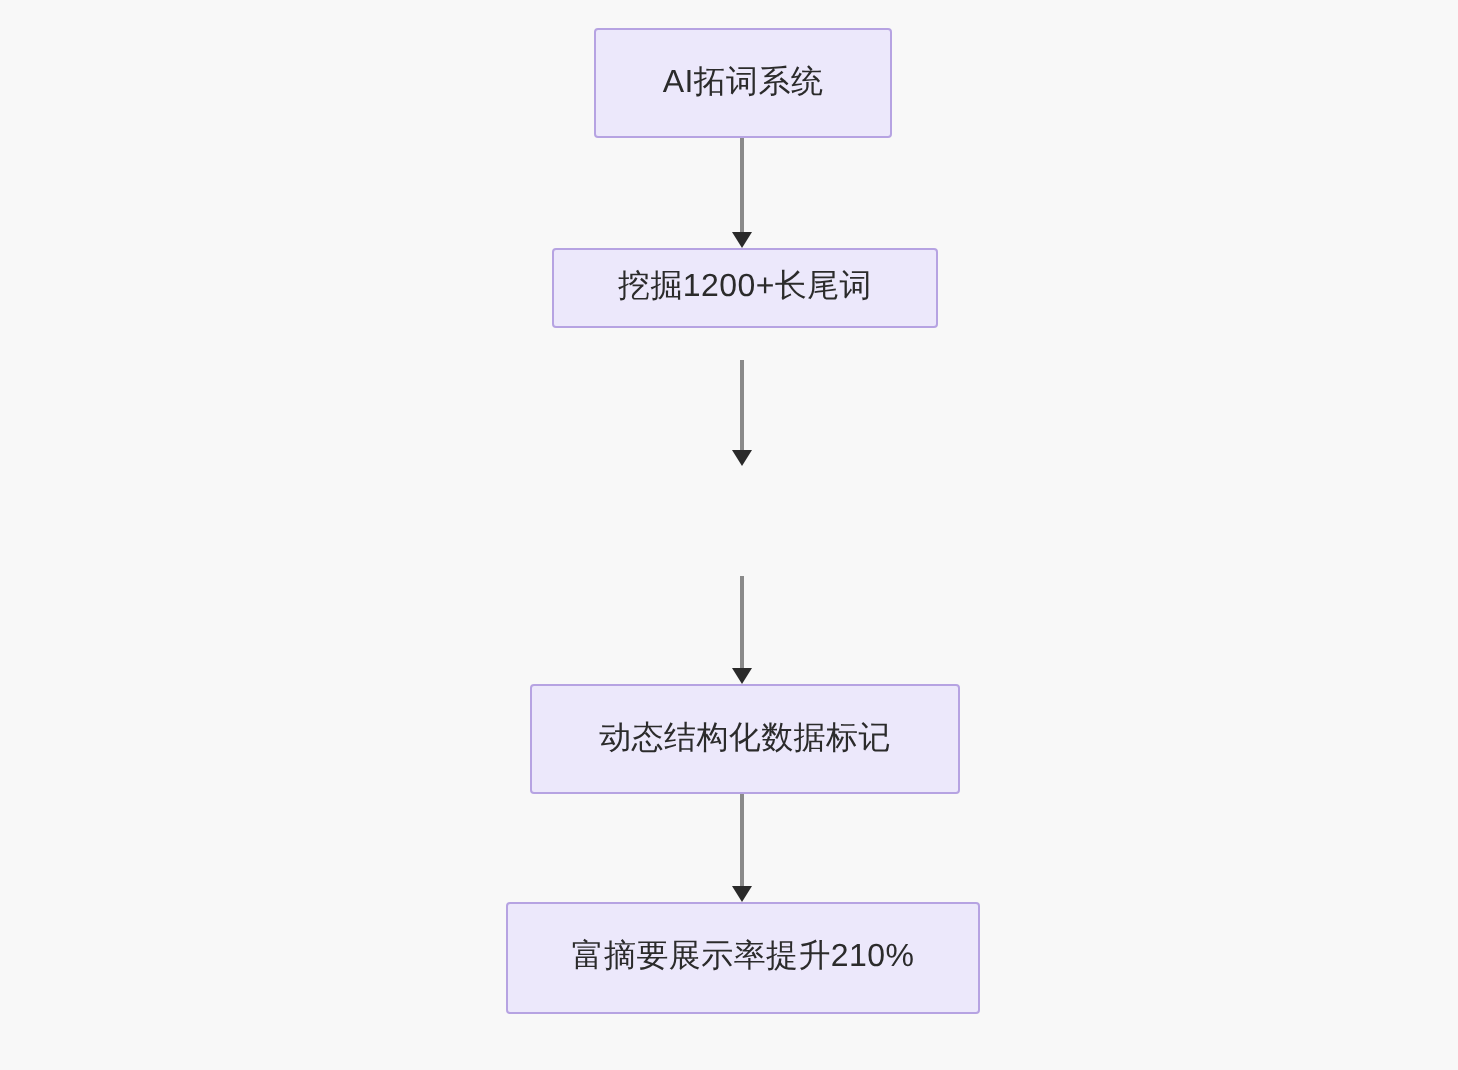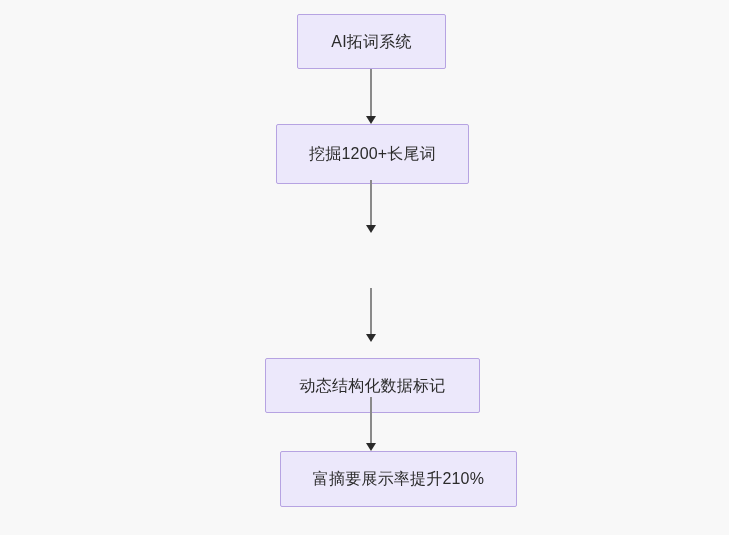--- a/index.html
+++ b/index.html
@@ -64,24 +64,24 @@
     margin-left: -5px;
     width: 0;
     height: 0;
     border-left: 5px solid transparent;
     border-right: 5px solid transparent;
     border-top: 8px solid #2a2a2a;
   }
 
   
   #node-1 { left: 297px; top: 14px;  width: 149px; height: 55px; }
-  #node-2 { left: 276px; top: 124px; width: 193px; height: 60px; }
+  #node-2 { left: 276px; top: 124px; width: 193px; height: 40px; }
   #node-3 { left: 261px; top: 233px; width: 223px; height: 55px; }
-  #node-4 { left: 265px; top: 358px; width: 215px; height: 55px; }
-  #node-5 { left: 253px; top: 451px; width: 237px; height: 56px; margin-left: 27px; }
+  #node-4 { left: 265px; top: 342px; width: 215px; height: 55px; }
+  #node-5 { left: 253px; top: 451px; width: 237px; height: 56px; }
 
   
   #edge-1 { left: 371px; top: 69px;  }
   #edge-1 .edge-line { height: 47px; }
   #edge-1 .edge-arrow { top: 47px; }
 
   #edge-2 { left: 371px; top: 180px; }
   #edge-2 .edge-line { height: 45px; }
   #edge-2 .edge-arrow { top: 45px; }
 

